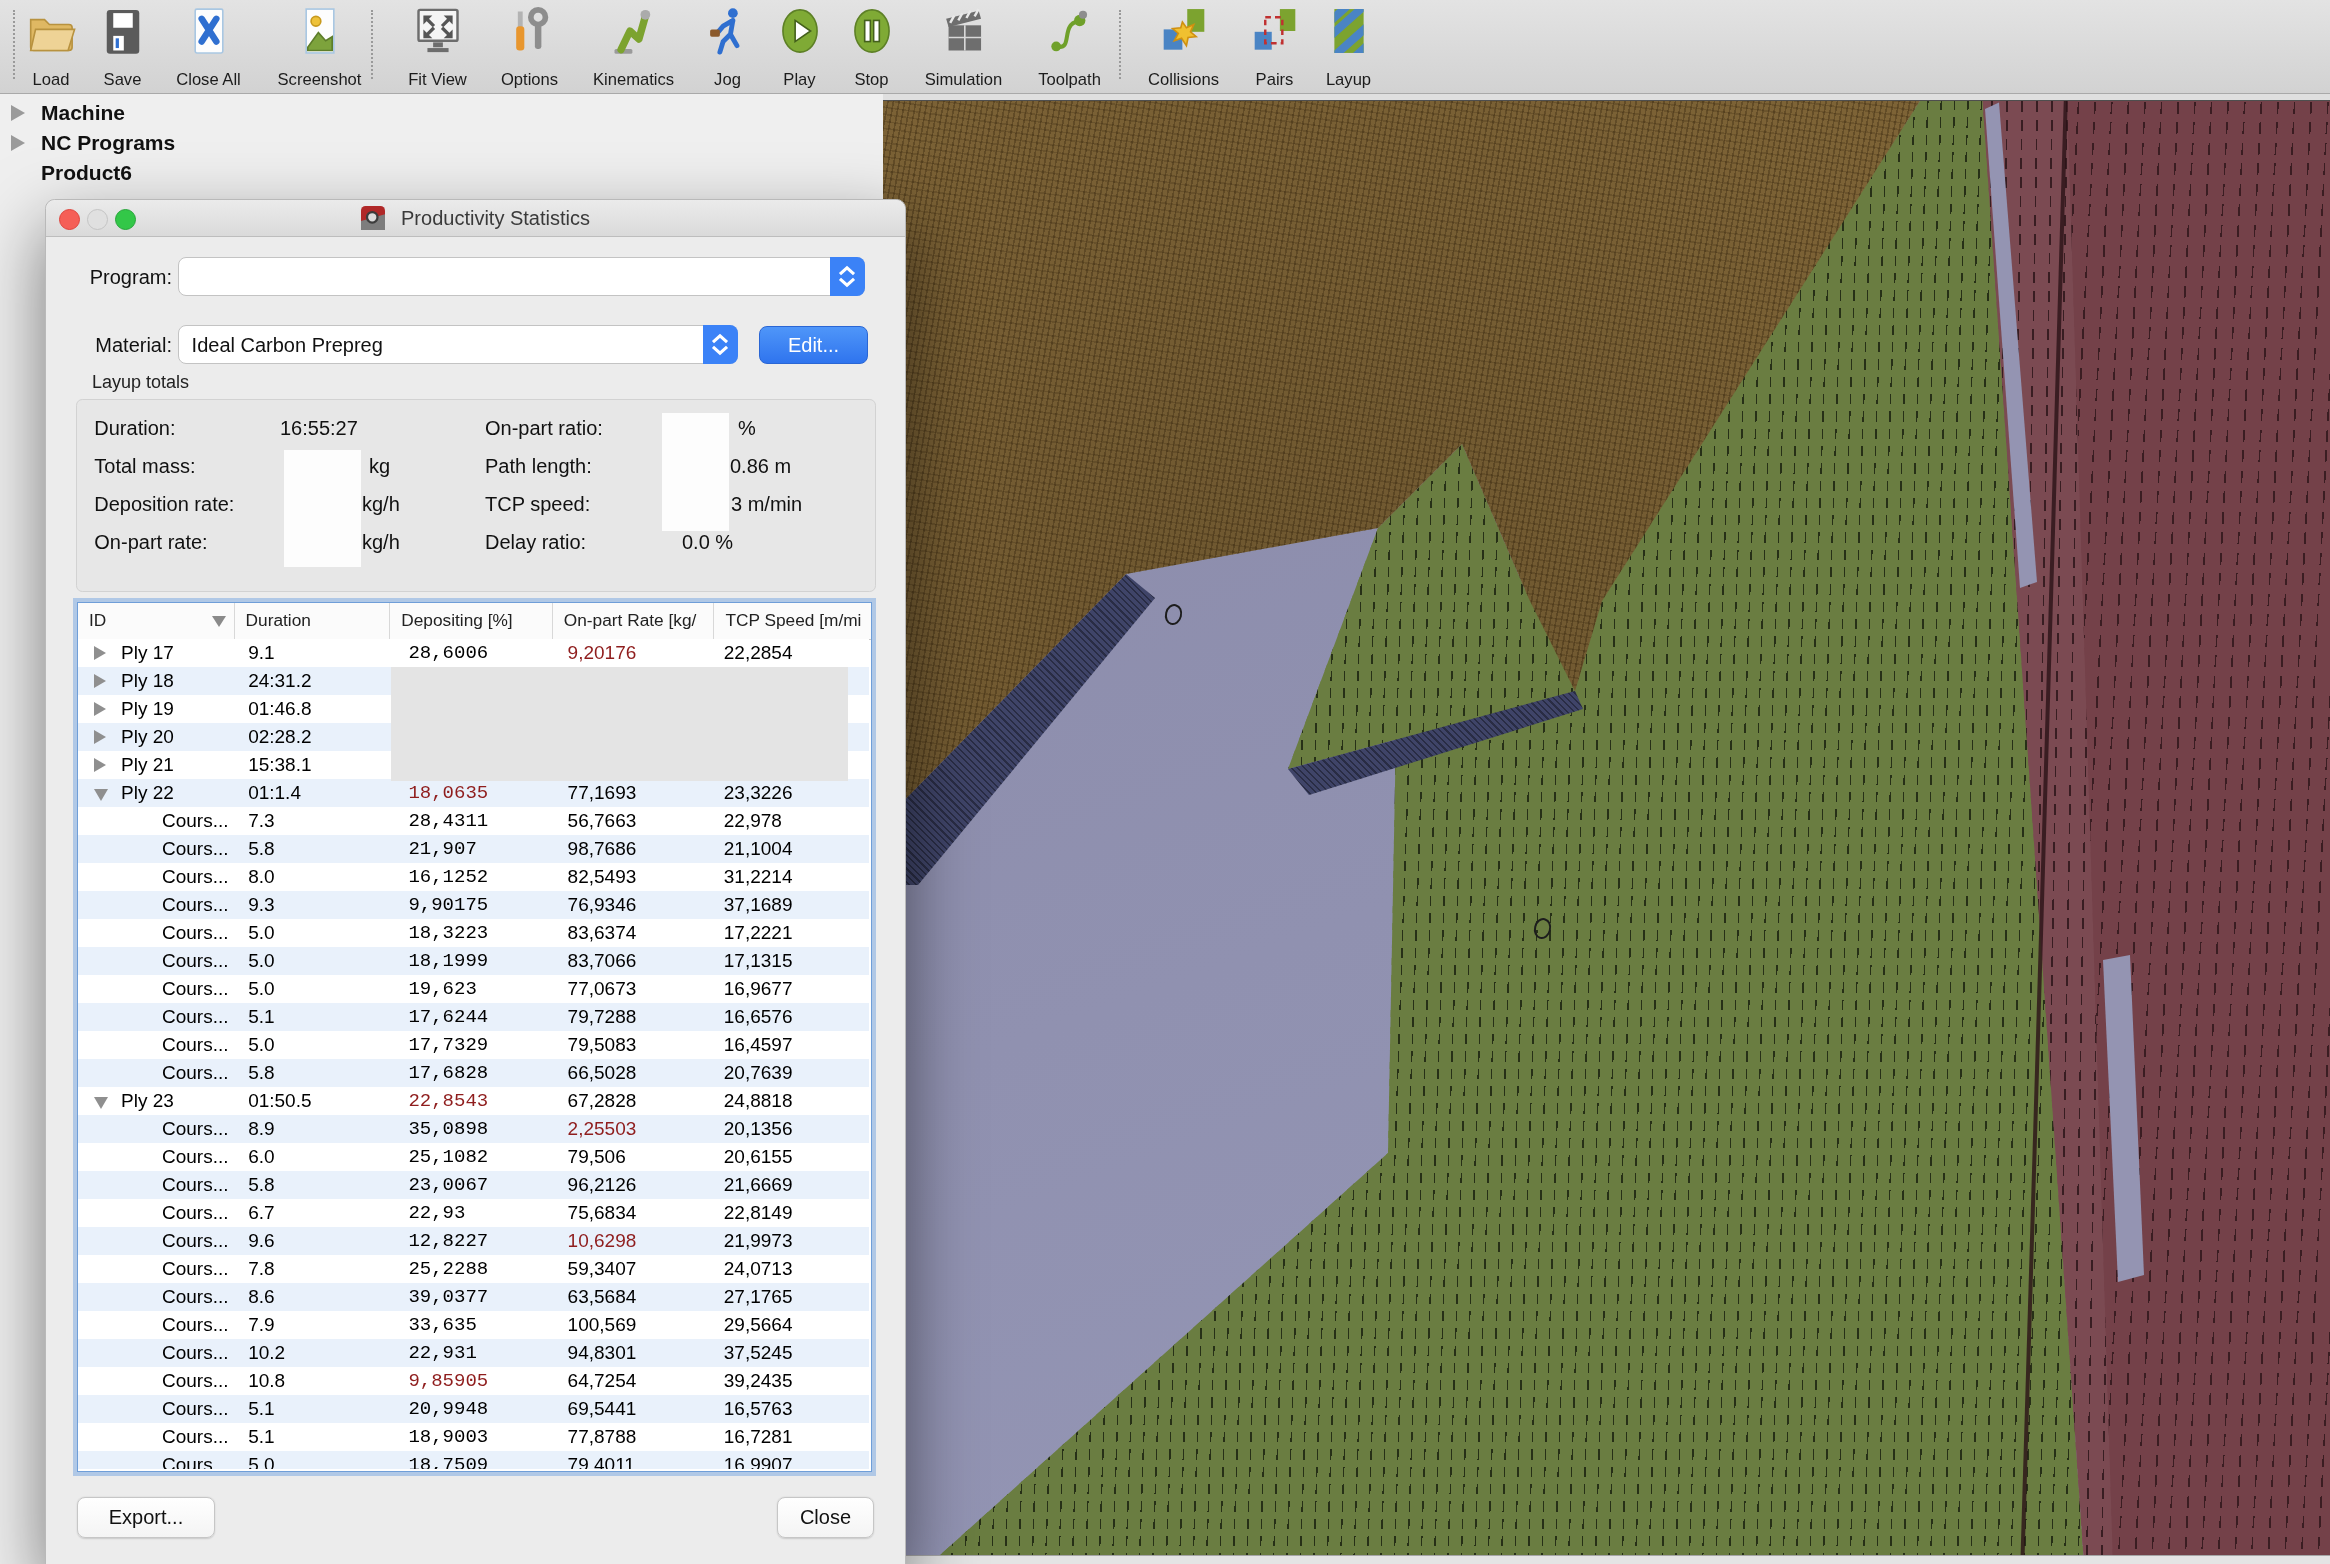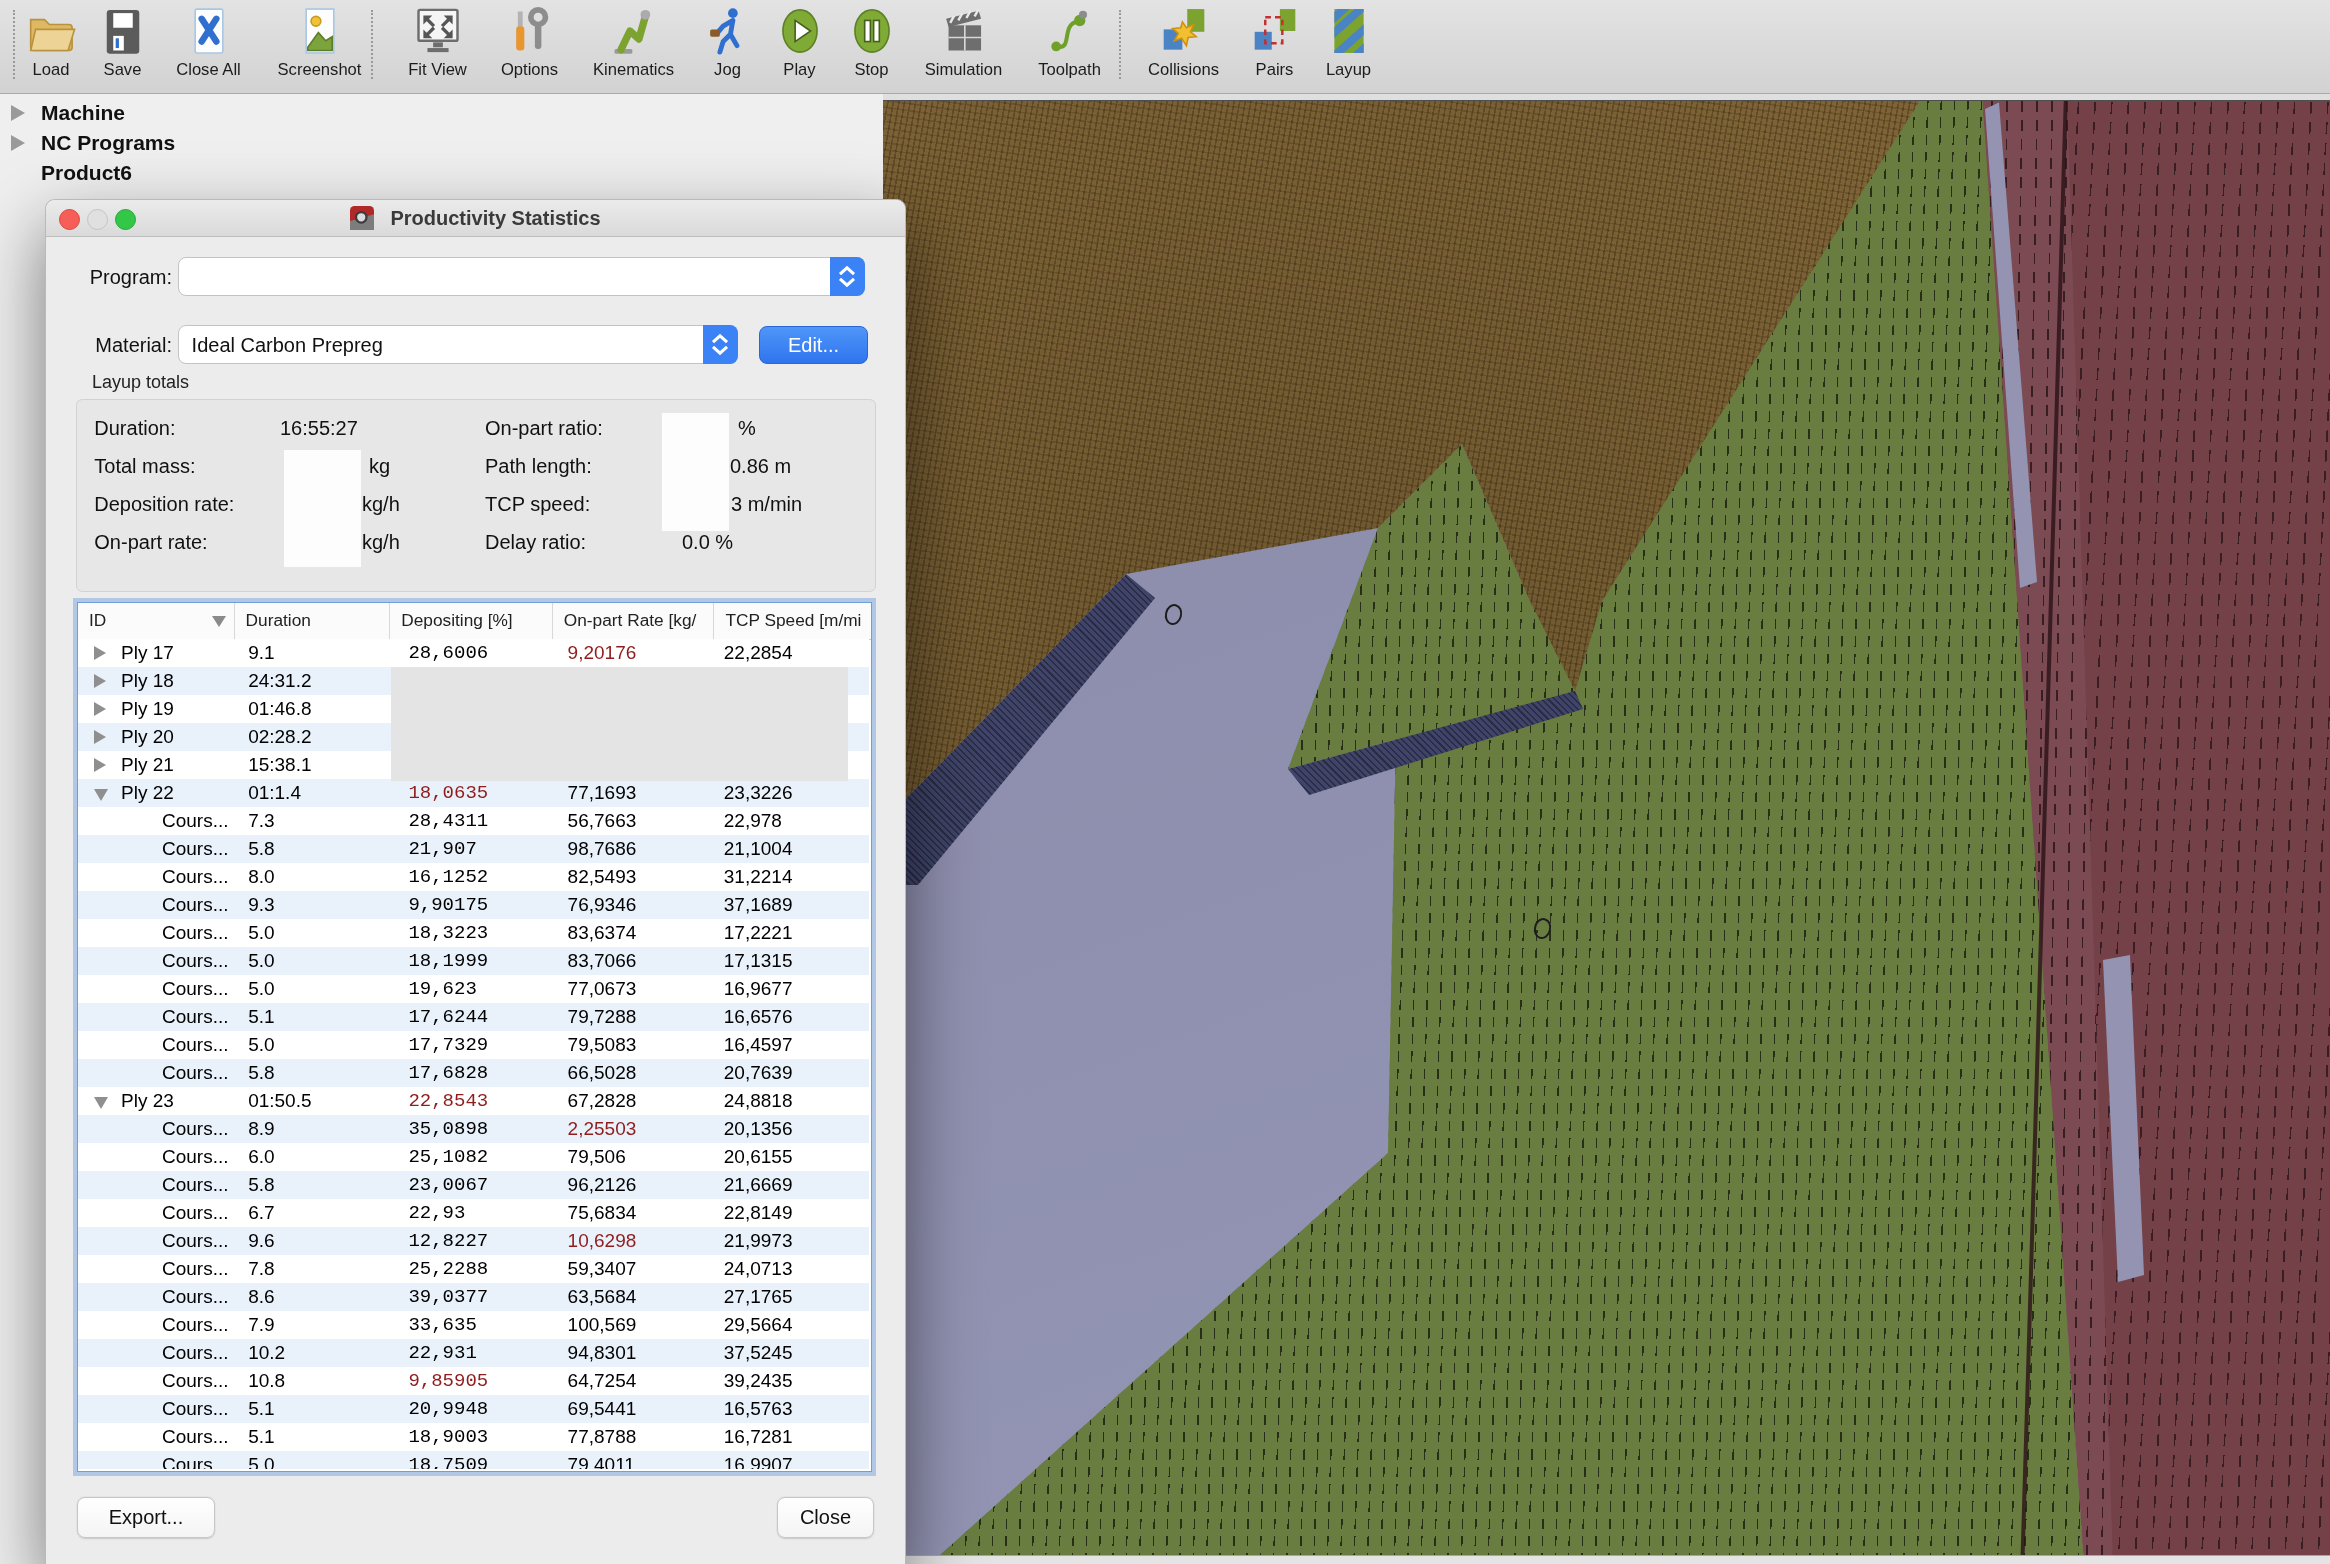--- a/index.html
+++ b/index.html
@@ -6,21 +6,21 @@
   body{
     width:2330px;height:1564px;position:relative;overflow:hidden;
     font-family:"Liberation Sans",sans-serif;background:#efefef;
     -webkit-font-smoothing:antialiased;
   }
   
   #toolbar{position:absolute;left:0;top:0;width:2330px;height:93px;
     background:linear-gradient(#e3e3e3,#d2d2d2);border-bottom:1.6px solid #a9a9a9;z-index:5;}
   .tbtn{position:absolute;top:4.7px;width:91px;height:85px;text-align:center;cursor:default;}
   .ticon{display:block;margin:0 auto;width:52px;height:52px;}
-  .tlabel{display:block;margin-top:3px;font-size:16.6px;color:#1c1c1c;}
+  .tlabel{display:block;margin-top:13px;font-size:16.6px;color:#1c1c1c;}
   .tsep{position:absolute;top:9.5px;height:69px;width:0;border-left:2.4px dotted #9a9a9a;}
   
   #leftpanel{position:absolute;left:0;top:95px;width:883px;height:1469px;background:#efefef;}
   .treeitem{position:absolute;left:0;width:100%;height:30px;line-height:30px;font-weight:bold;
     font-size:21px;color:#111;}
   .treearrow{position:absolute;left:11px;top:7px;width:0;height:0;
     border-left:14px solid #9a9a9a;border-top:8.7px solid transparent;border-bottom:8.7px solid transparent;}
   .treelabel{position:absolute;left:41px;}
   
   #viewport{position:absolute;left:883px;top:93px;width:1447px;height:1471px;
@@ -54,21 +54,21 @@
     border-radius:9.5px 9.5px 0 0;box-shadow:0 28px 71px rgba(0,0,0,.5);z-index:10;
     border:0.8px solid #b9b9b9;}
   #titlebar{position:absolute;left:0;top:0;width:100%;height:36px;
     background:linear-gradient(#ebebeb,#dadada);border-bottom:0.8px solid #bdbdbd;
     border-radius:9.5px 9.5px 0 0;}
   .light{position:absolute;top:8.7px;width:19px;height:19px;border-radius:50%;}
   #light-close{left:12.6px;background:#f55f57;border:0.8px solid #df443d;}
   #light-min{left:41px;background:#e0e0e0;border:0.8px solid #c4c4c4;}
   #light-zoom{left:69px;background:#33c748;border:0.8px solid #27a53a;}
   #titlewrap{position:absolute;left:0;top:0;width:100%;height:36px;display:flex;
-    align-items:center;justify-content:center;gap:16px;font-weight:bold;}
+    align-items:center;justify-content:center;gap:16px;}
   #titleicon{width:24px;height:24px;flex:0 0 auto;}
   #titletext{font-size:20px;color:#3a3a3a;}
   .fieldlabel{position:absolute;width:118px;text-align:right;font-size:20px;color:#111;}
   .combo{position:absolute;height:39px;background:#fff;border:0.8px solid #c3c3c3;border-radius:8px;
     font-size:20px;color:#111;line-height:39px;padding-left:12.6px;box-sizing:border-box;}
   .stepper{position:absolute;right:-0.8px;top:-0.8px;width:35px;height:39px;background:#3b82f7;
     border-radius:0 8px 8px 0;}
   .stepper svg{position:absolute;left:5.5px;top:7px;}
   .bluebtn{position:absolute;background:linear-gradient(#4f96f9,#2f74ee);color:#fff;font-size:20px;
     text-align:center;border-radius:8px;border:0.8px solid #2a66d4;}

